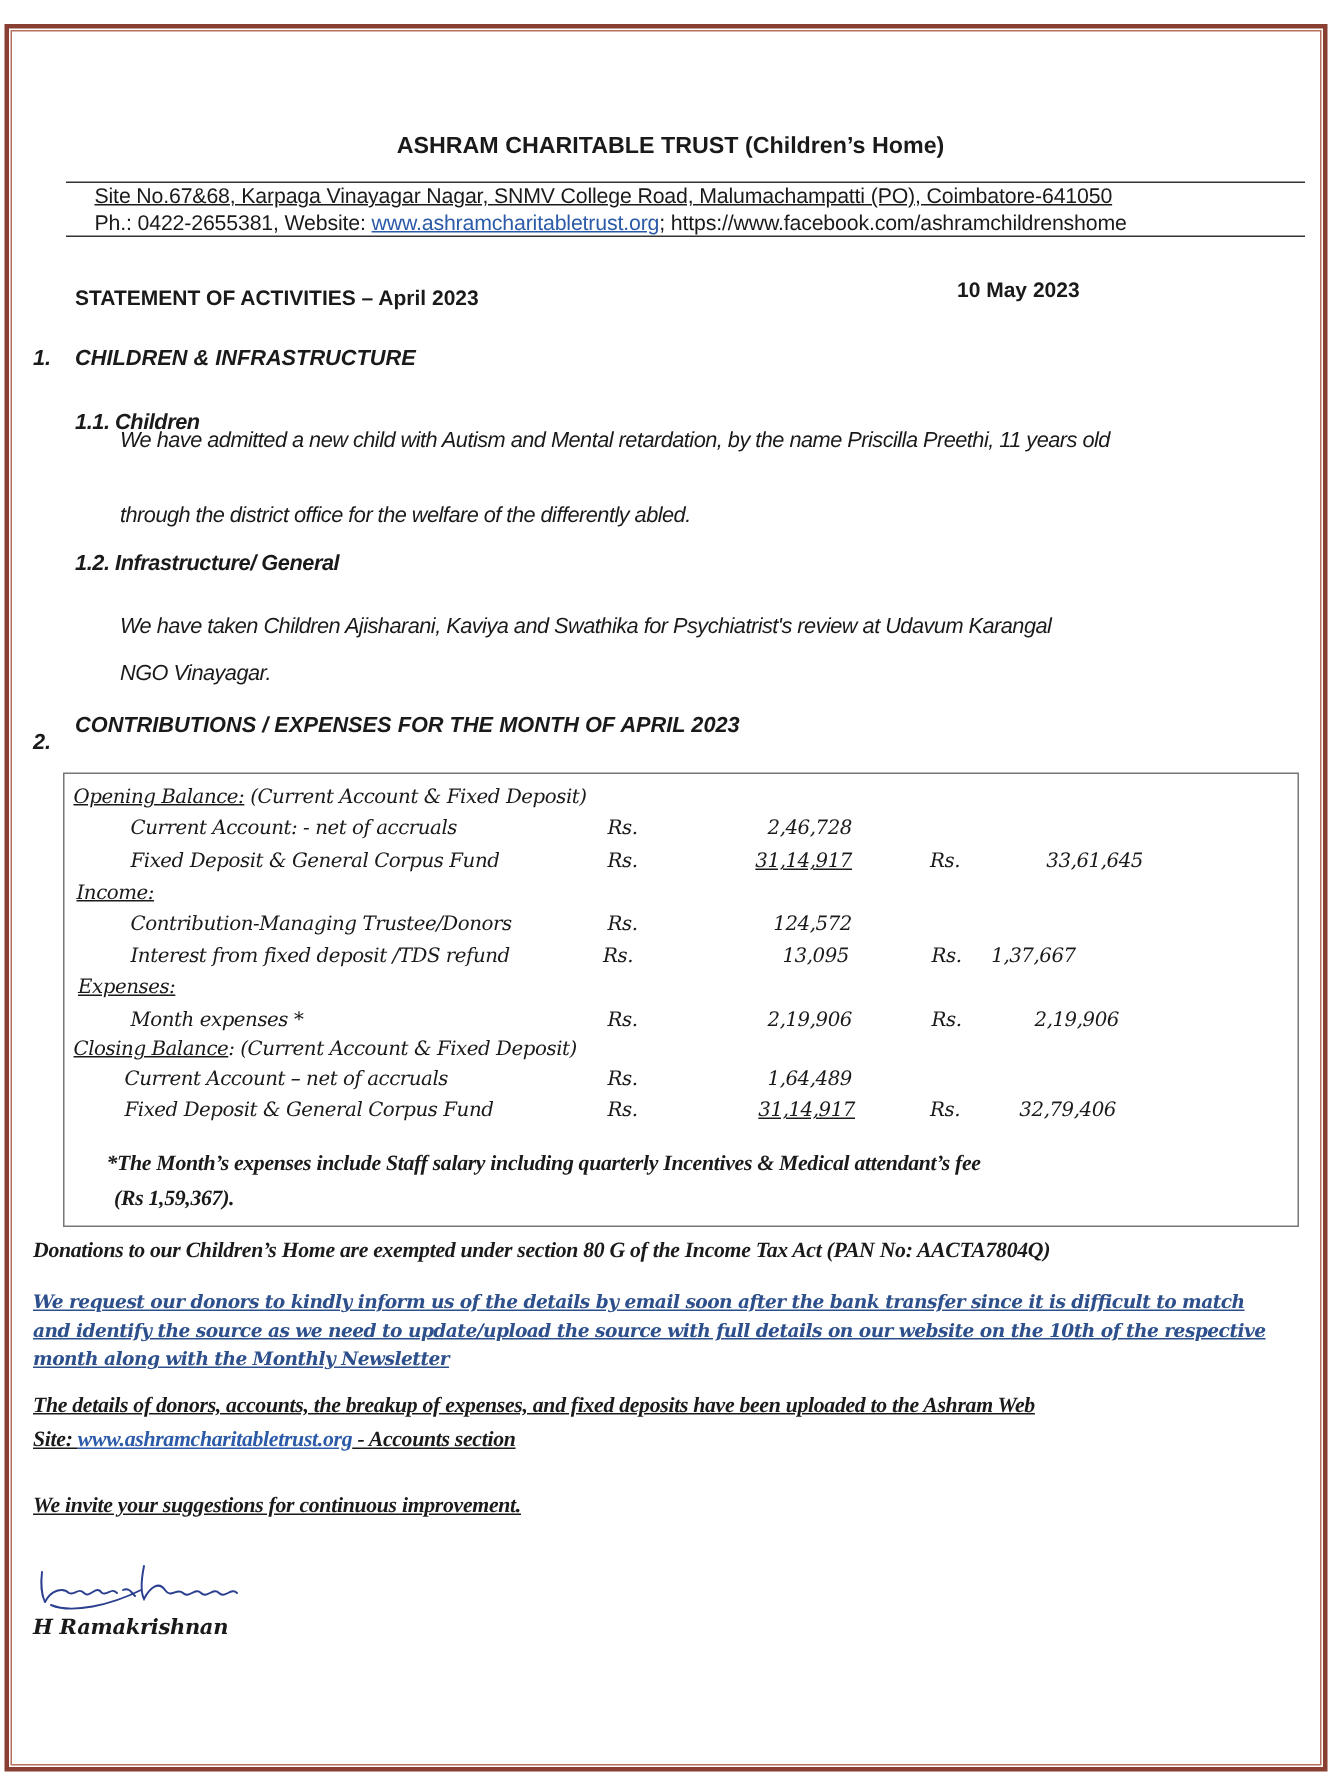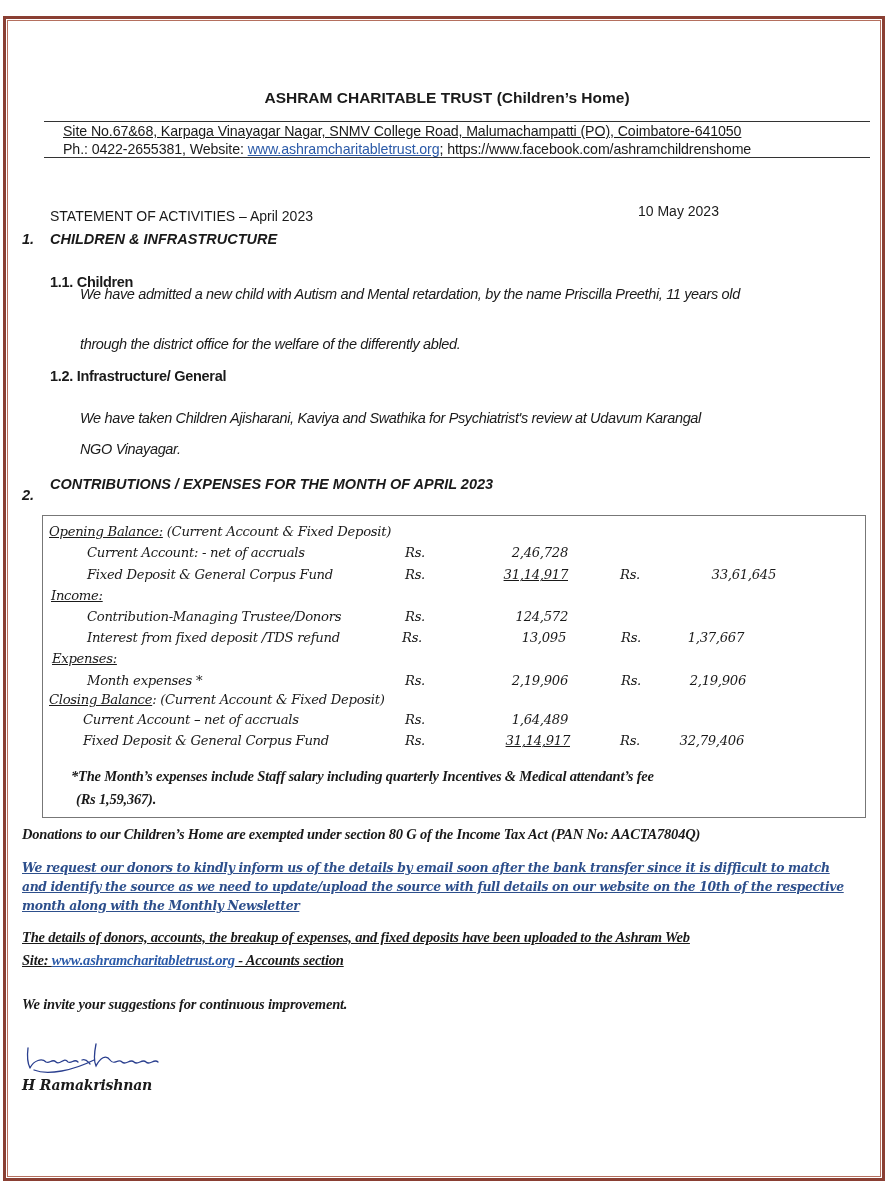--- a/index.html
+++ b/index.html
@@ -6,23 +6,23 @@
     body { width:894px; height:1191px; position:relative; overflow:hidden; color:#1a1a1a; }
     .frame-outer { position:absolute; left:3px; top:16px; width:882px; height:1165px; border:3px solid #8a3f33; box-sizing:border-box; }
     .frame-inner { position:absolute; left:7px; top:20px; width:874px; height:1157px; border:1px solid #b5705f; box-sizing:border-box; }
     .abs { position:absolute; white-space:nowrap; }
     .sans { font-family:"Liberation Sans", sans-serif; }
     .title { left:0; width:894px; top:89px; text-align:center; font-weight:bold; font-size:15.5px; }
     .hr { position:absolute; height:0; border-top:1.3px solid #333; }
     .addr { font-size:14.2px; letter-spacing:-0.1px; }
     .u { text-decoration:underline; }
     .link { color:#2b5aa8; text-decoration:underline;margin-top:14px; }
-    .stmt { font-weight:normal; font-size:14px;margin-top:18px; }
+    .stmt { font-weight:bold; font-size:14px; }
     .h1 { font-weight:bold; font-style:italic; font-size:14.5px; }
-    .h2 { font-weight:bold; font-size:14.5px; letter-spacing:-0.3px; }
+    .h2 { font-weight:bold; font-style:italic; font-size:14.5px; letter-spacing:-0.3px; }
     .para { font-style:italic; font-size:14.5px; letter-spacing:-0.35px; }
     .box { position:absolute; left:42px; top:515px; width:824px; height:303px; border:1px solid #777; box-sizing:border-box; }
     .ti { font-family:"DejaVu Serif", "Liberation Serif", serif; font-style:italic; font-size:13.2px; letter-spacing:-0.3px; }
     .num { text-align:right; width:110px; }
     .note { font-family:"Liberation Serif", serif; font-weight:bold; font-style:italic; font-size:14.5px; letter-spacing:-0.2px; }
     .blue { color:#2d4f8c; }
     .req { font-family:"DejaVu Serif", "Liberation Serif", serif; font-weight:bold; font-style:italic; font-size:12.4px; letter-spacing:-0.35px; text-decoration:underline; }
     .sig { position:absolute; left:24px; top:1040px; width:150px; height:35px; }
   </style>
 </head>
@@ -61,33 +61,33 @@
 <div class="abs ti" style="left:49px; top:524px;"><span class="u">Opening Balance:</span><span> (Current Account &amp; Fixed Deposit)</span></div>
 
 <div class="abs ti" style="left:87px; top:545px;">Current Account: - net of accruals</div>
 <div class="abs ti" style="left:405px; top:545px;">Rs.</div>
 <div class="abs ti num" style="left:458px; top:545px;">2,46,728</div>
 
 <div class="abs ti" style="left:87px; top:567px;">Fixed Deposit &amp; General Corpus Fund</div>
 <div class="abs ti" style="left:405px; top:567px;">Rs.</div>
 <div class="abs ti num u" style="left:458px; top:567px;">31,14,917</div>
 <div class="abs ti" style="left:620px; top:567px;">Rs.</div>
-<div class="abs ti num" style="left:666px; top:567px;text-align:right;">33,61,645</div>
+<div class="abs ti num" style="left:652px; top:567px;text-align:right;">33,61,645</div>
 
 <div class="abs ti u" style="left:51px; top:588px;">Income:</div>
 
 <div class="abs ti" style="left:87px; top:609px;">Contribution-Managing Trustee/Donors</div>
 <div class="abs ti" style="left:405px; top:609px;">Rs.</div>
 <div class="abs ti num" style="left:458px; top:609px;">124,572</div>
 
 <div class="abs ti" style="left:87px; top:630px;">Interest from fixed deposit /TDS refund</div>
 <div class="abs ti" style="left:402px; top:630px;">Rs.</div>
 <div class="abs ti num" style="left:456px; top:630px;">13,095</div>
 <div class="abs ti" style="left:621px; top:630px;">Rs.</div>
-<div class="abs ti num" style="left:634px; top:630px;">1,37,667</div>
+<div class="abs ti num" style="left:634px; top:630px;text-align:center;">1,37,667</div>
 
 <div class="abs ti u" style="left:52px; top:651px;">Expenses:</div>
 
 <div class="abs ti" style="left:87px; top:673px;">Month expenses *</div>
 <div class="abs ti" style="left:405px; top:673px;">Rs.</div>
 <div class="abs ti num" style="left:458px; top:673px;">2,19,906</div>
 <div class="abs ti" style="left:621px; top:673px;">Rs.</div>
 <div class="abs ti num" style="left:636px; top:673px;">2,19,906</div>
 
 <div class="abs ti" style="left:49px; top:692px;"><span class="u">Closing Balance</span><span>: (Current Account &amp; Fixed Deposit)</span></div>
@@ -107,18 +107,18 @@
 
 <div class="abs note" style="left:22px; top:826px;">Donations to our Children’s Home are exempted under section 80 G of the Income Tax Act (PAN No: AACTA7804Q)</div>
 
 <div class="abs req blue" style="left:22px; top:860px;">We request our donors to kindly  inform us of the details by email soon after the bank transfer since it is difficult to match</div>
 <div class="abs req blue" style="left:22px; top:879px;text-decoration:underline;">and identify the source as we need to update/upload the source with full details on our website on  the 10th of the respective</div>
 <div class="abs req blue" style="left:22px; top:898px;">month along with the Monthly  Newsletter </div>
 
 <div class="abs note u" style="left:22px; top:929px;">The details of donors, accounts, the breakup of expenses, and fixed deposits have been uploaded to the Ashram Web</div>
 <div class="abs note" style="left:22px; top:952px;"><span class="u">Site: </span><span class="link">www.ashramcharitabletrust.org</span><span class="u"> - Accounts section</span></div>
 
-<div class="abs note" style="left:22px; top:996px;">We invite your suggestions for continuous improvement.</div>
+<div class="abs note" style="left:22px; top:996px;text-decoration:underline;">We invite your suggestions for continuous improvement.</div>
 
 <svg class="sig" viewBox="0 0 150 35">
   <path d="M4 8 C3 16 4 24 6 28 M6 28 C10 20 18 18 22 22 C26 24 28 18 32 22 C36 26 40 16 44 22 C48 24 50 18 54 22 M58 20 C62 18 64 22 66 24 M72 4 C70 14 70 22 72 26 C76 18 82 14 86 20 C90 26 94 18 98 22 C102 26 106 18 110 22 C114 26 118 18 122 22 C126 26 130 18 134 22 M10 30 C24 36 50 30 70 20" fill="none" stroke="#2a3f8f" stroke-width="1.3" stroke-linecap="round"></path>
 </svg>
 <div class="abs note" style="left:22px; top:1077px; font-family:'DejaVu Serif', serif; font-size:14px;">H Ramakrishnan</div>
 
 </body></html>

